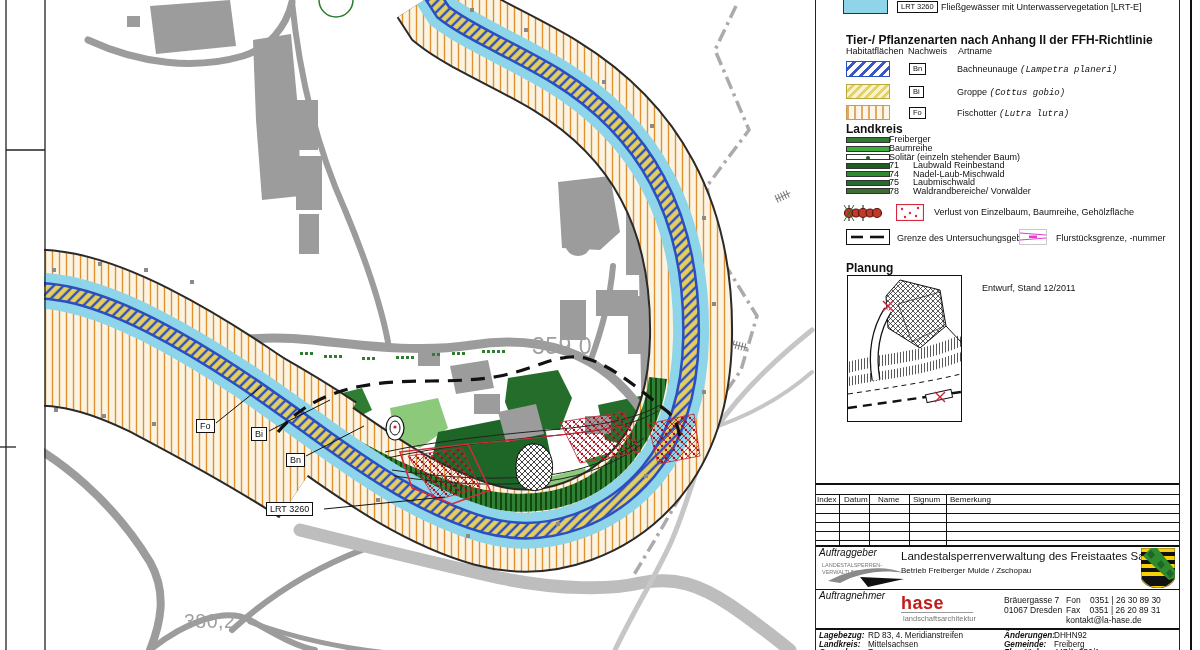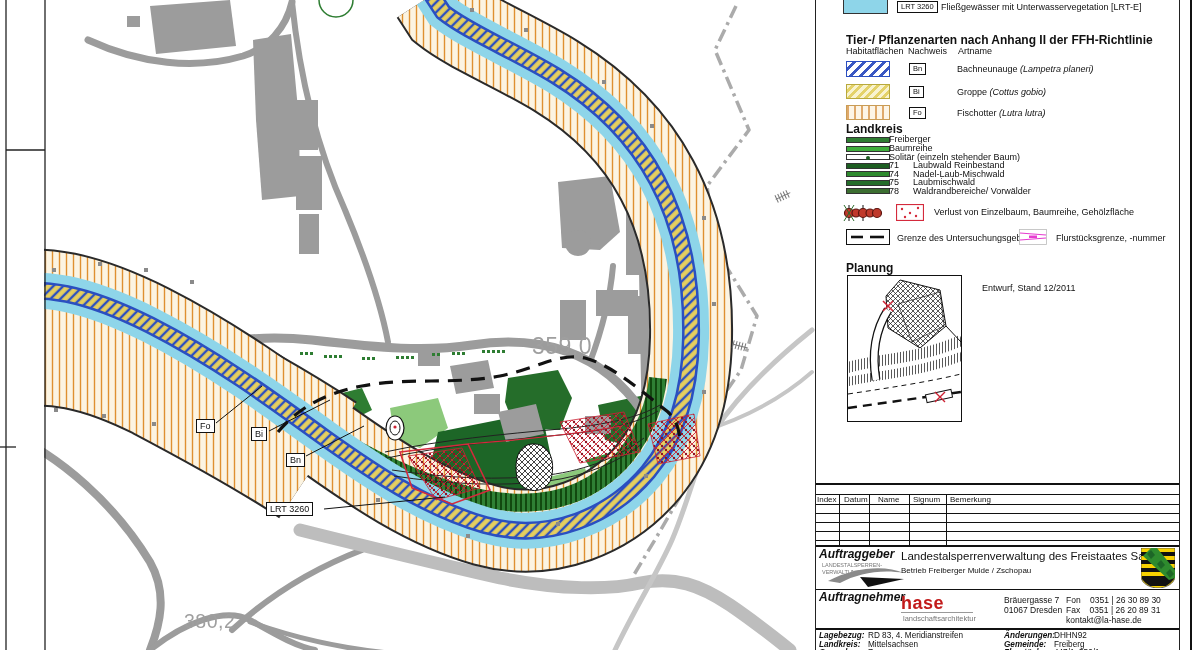--- a/index.html
+++ b/index.html
@@ -14,23 +14,23 @@
            line-height:12px;padding:0 3px;white-space:nowrap;z-index:3;}
   .sw{position:absolute;border:1px solid #333;box-sizing:border-box;}
   .sw-lrt{background:#8ed5e9;}
   .sw-bn{background:repeating-linear-gradient(135deg,#ffffff 0 4px,#3a57c2 4px 7px);border-color:#2b4fc0;}
   .sw-bi{background:repeating-linear-gradient(135deg,#f8f3cf 0 3px,#e4d269 3px 6px);border-color:#b8a93c;}
   .sw-fo{background:repeating-linear-gradient(90deg,#dfa96b 0 2px,#fdf5e6 2px 7px);border-color:#c99c55;}
   .g1{background:#2e7d32;} .g2{background:#3fae3c;} .g3{background:#ffffff;}
   .g4{background:#1d5e22;} .g5{background:#2e8b2e;} .g6{background:#256d2a;} .g7{background:#3c6e31;}
   .leg-txt{position:absolute;font-size:9px;line-height:11px;white-space:nowrap;}
   .leg-h{position:absolute;font-size:12px;font-weight:bold;white-space:nowrap;}
-  .it{font-style:italic;}
+  .it{font-style:italic;font-family:Liberation Mono, monospace;}
   .tbl-h{position:absolute;font-size:8px;white-space:nowrap;}
-  .blk-label{position:absolute;font-size:12px;font-weight:bold;font-style:italic;white-space:nowrap;}
+  .blk-label{position:absolute;font-size:10px;font-weight:normal;font-style:italic;white-space:nowrap;}
   .small{font-size:8.5px;line-height:9.5px;white-space:nowrap;position:absolute;}
   .geo-k{position:absolute;font-size:8.2px;font-weight:bold;font-style:italic;white-space:nowrap;}
   .geo-v{position:absolute;font-size:8.2px;white-space:nowrap;}
 </style>
 </head>
 <body>
 
 <div id="sheet">
 
   <svg class="abs" style="left:0;top:0;z-index:1" width="818" height="650" viewBox="0 0 818 650">

